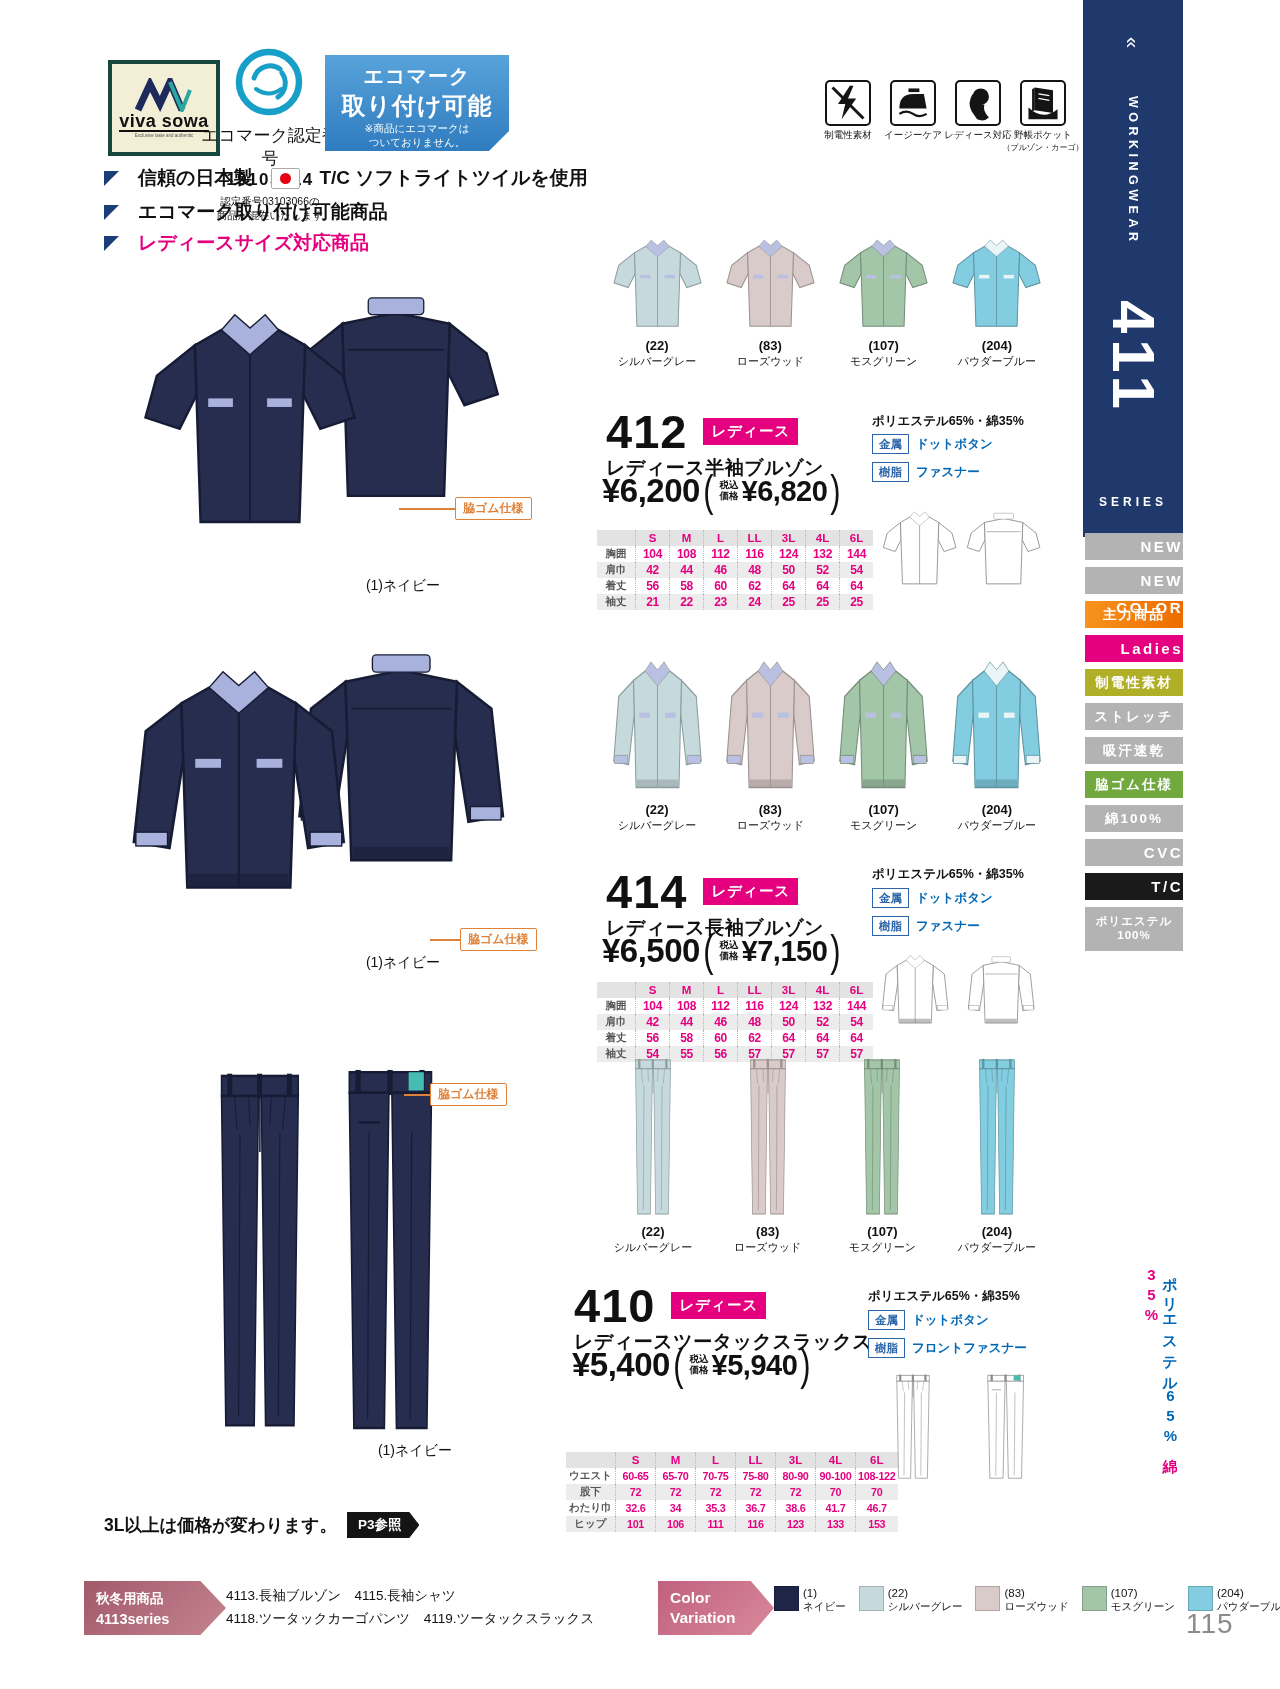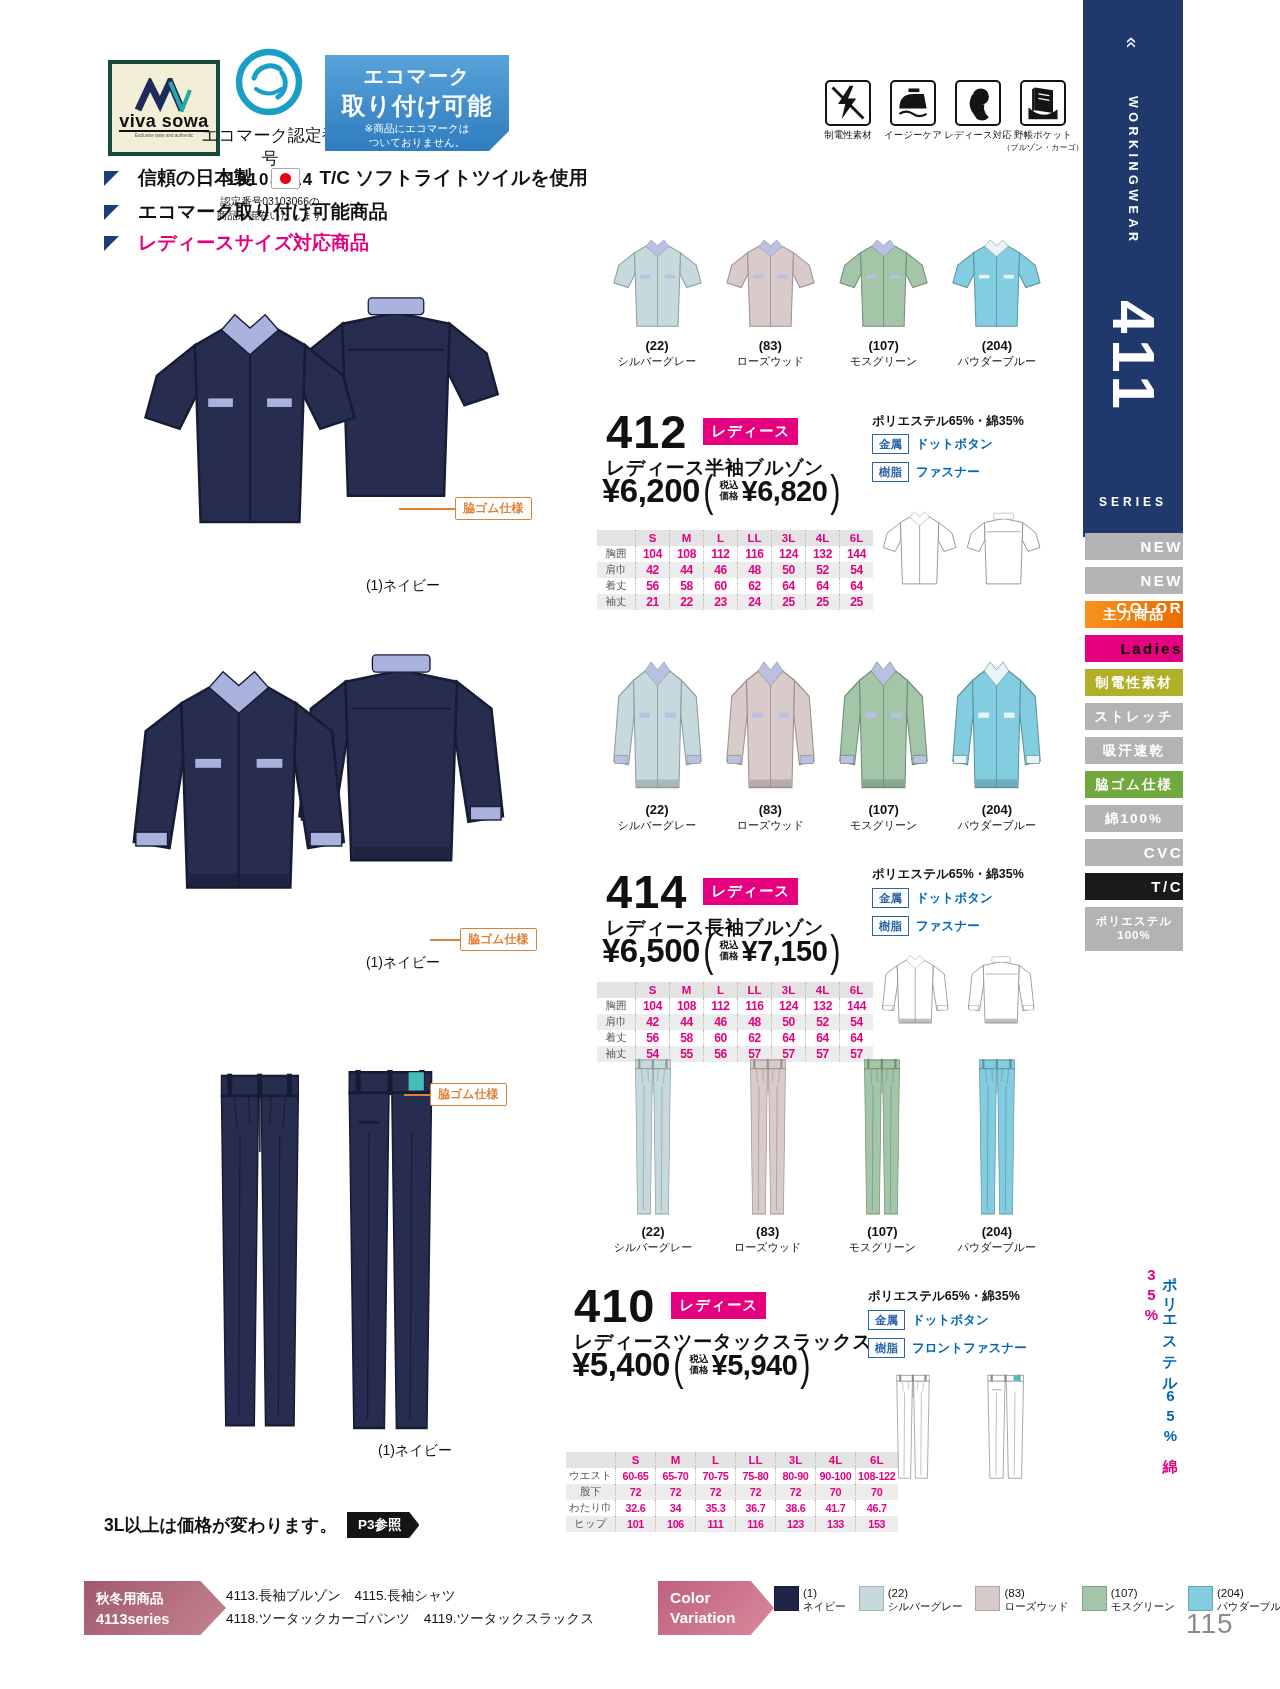--- a/index.html
+++ b/index.html
@@ -70,21 +70,21 @@
   .ann-line{position:absolute;background:#df8138;height:1.6px;}
 
   
   .size-table{border-collapse:collapse;}
   .size-table th,.size-table td{border-left:1px dotted #b9b9b9;text-align:center;height:16px;padding:0 2px;min-width:29px;}
   .size-table th:first-child,.size-table td:first-child{border-left:none;}
   .size-table tr:first-child{background:#e3e3e3;}
   .size-table tr:nth-child(odd):not(:first-child){background:#ececec;}
   .size-table th{color:#e5007f;font-size:11.5px;font-weight:bold;}
   .size-table .corner{min-width:34px;}
-  .size-table .lbl{color:#555;font-size:10.5px;font-weight:400;padding:0 3px;white-space:nowrap;}
+  .size-table .lbl{color:#555;font-size:10.5px;font-weight:700;padding:0 3px;white-space:nowrap;}
   .size-table .val{color:#e5007f;font-size:12px;font-weight:bold;letter-spacing:-.3px;white-space:nowrap;}
   .size-table.wide .val{font-size:10.8px;}
   .size-table.wide .corner{min-width:44px;}
   .size-table.wide td.val{min-width:35px;}
 
   
   .thumb-row{display:flex;justify-content:space-between;}
   .thumb-cell{display:flex;flex-direction:column;align-items:center;width:106px;}
   .thumb-code{font-size:13px;font-weight:bold;margin-top:4px;}
   .thumb-name{font-size:11px;margin-top:1px;white-space:nowrap;}
@@ -213,21 +213,21 @@
     </div>
     <div class="abs" style="top:300px;left:0;width:100%;display:flex;justify-content:center">
       <span class="side-num">411</span>
     </div>
     <div class="abs side-series" style="bottom:28px;left:0;width:100%;text-align:center">SERIES</div>
   </div>
   <div class="abs" id="side-tags" style="left:1085px;top:533px;width:98px">
       <div class="side-tag tag-en" style="background: rgb(179, 179, 179); color: rgb(255, 255, 255);">NEW</div>
       <div class="side-tag tag-en" style="background: rgb(179, 179, 179); color: rgb(255, 255, 255);">NEW COLOR</div>
       <div class="side-tag tag-ja" style="background: linear-gradient(90deg, rgb(247, 147, 30), rgb(237, 108, 0)); color: rgb(255, 255, 255);">主力商品</div>
-      <div class="side-tag tag-en" style="background: rgb(228, 0, 127); color: #000000; text-align: right;">Ladies</div>
+      <div class="side-tag tag-en" style="background: rgb(228, 0, 127); color: #ffffff; text-align: right;">Ladies</div>
       <div class="side-tag tag-ja" style="background: rgb(176, 175, 39); color: rgb(255, 255, 255);">制電性素材</div>
       <div class="side-tag tag-ja" style="background: rgb(179, 179, 179); color: rgb(255, 255, 255);">ストレッチ</div>
       <div class="side-tag tag-ja" style="background: rgb(179, 179, 179); color: rgb(255, 255, 255);">吸汗速乾</div>
       <div class="side-tag tag-ja" style="background: rgb(114, 169, 63); color: rgb(255, 255, 255);">脇ゴム仕様</div>
       <div class="side-tag tag-ja" style="background: rgb(179, 179, 179); color: rgb(255, 255, 255);">綿100%</div>
       <div class="side-tag tag-en" style="background: rgb(179, 179, 179); color: rgb(255, 255, 255);">CVC</div>
       <div class="side-tag tag-en" style="background: rgb(26, 26, 26); color: rgb(255, 255, 255);">T/C</div>
       <div class="side-tag tag-two" style="background: rgb(179, 179, 179); color: rgb(255, 255, 255);">
         <div>ポリエステル</div>
         <div>100%</div>

